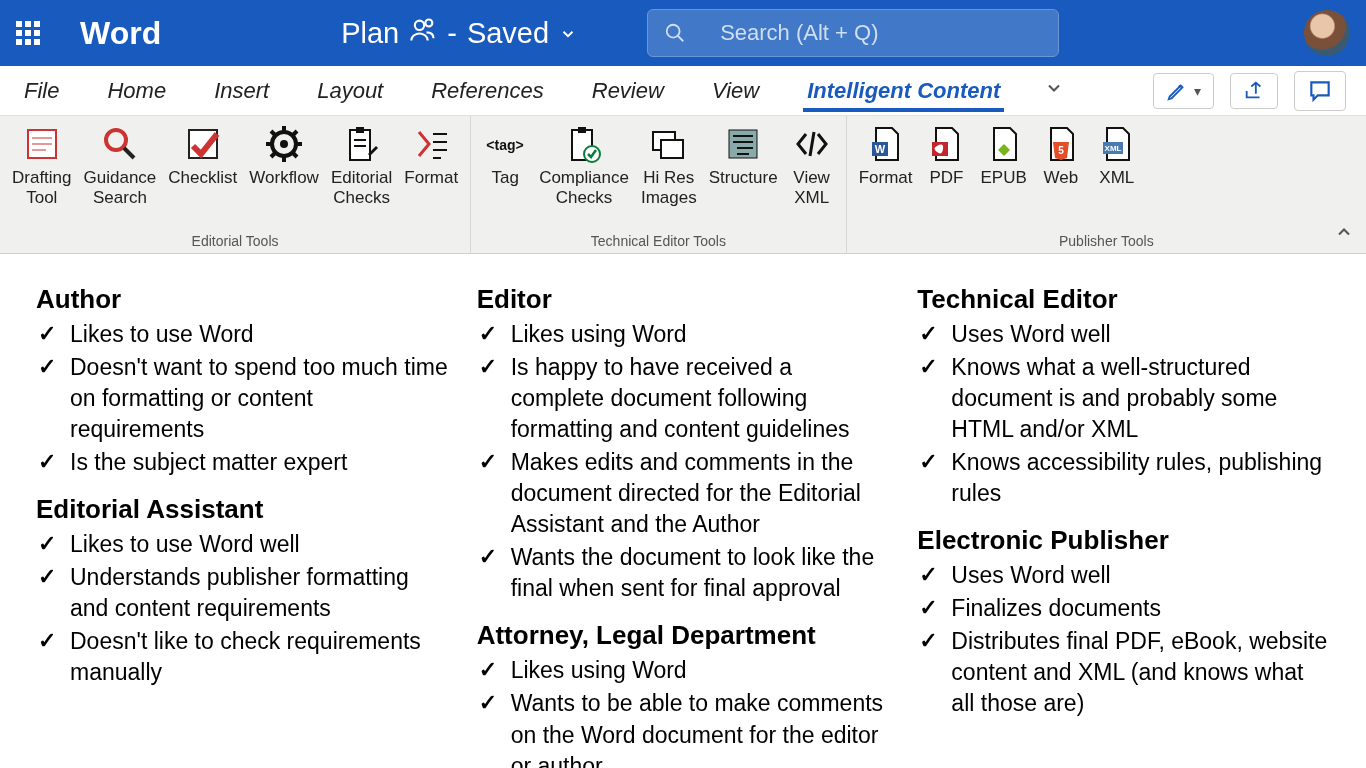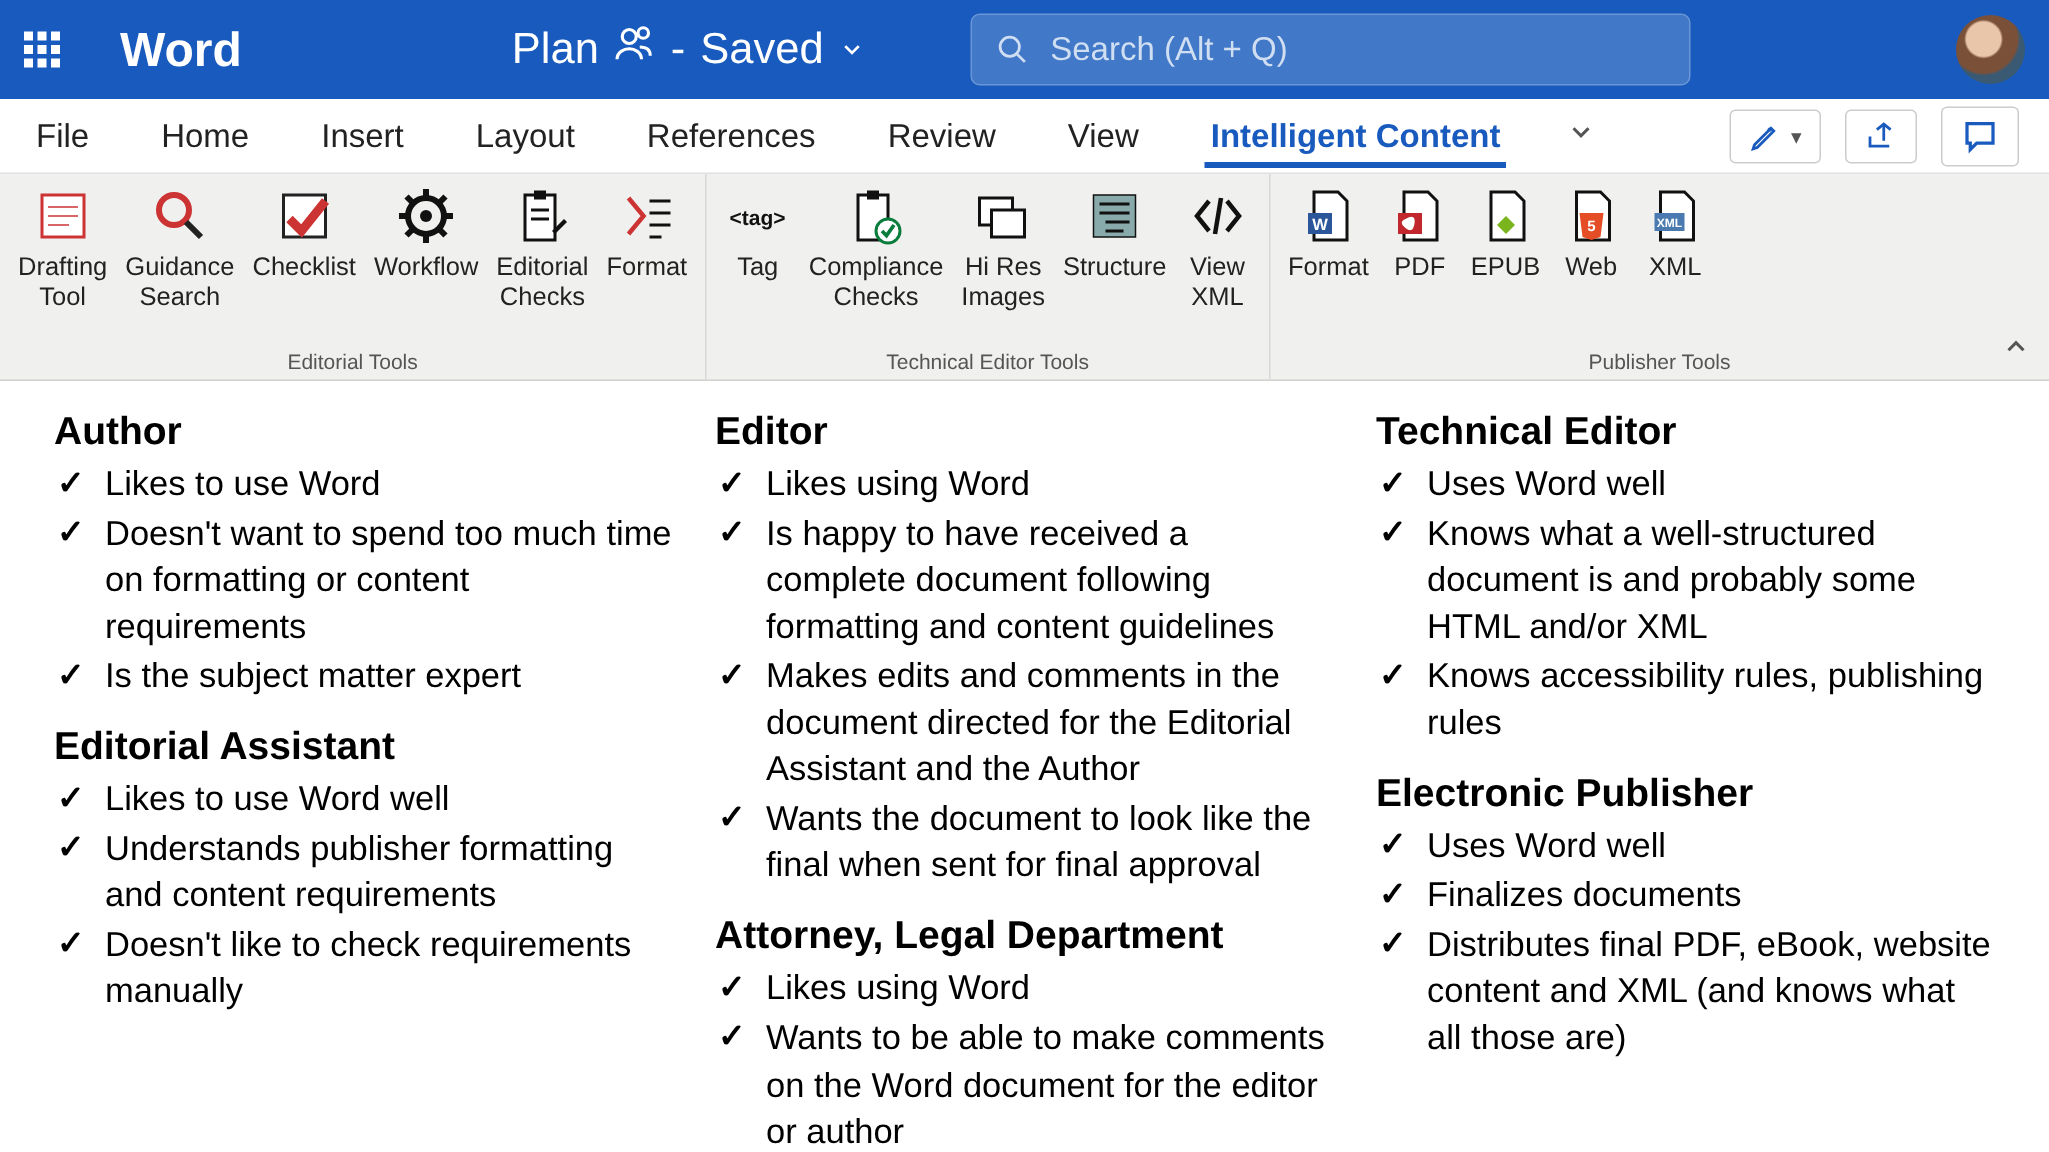--- a/index.html
+++ b/index.html
@@ -5,47 +5,47 @@
   * { box-sizing: border-box; margin: 0; padding: 0; font-family: "Segoe UI", Arial, sans-serif; }
   body { width: 1366px; height: 768px; background: #fff; overflow: hidden; }
   
   
   .titlebar { height: 66px; background: #185abd; display: flex; align-items: center; color: #fff; padding: 0 16px; justify-content: flex-end; }
   .waffle { width: 24px; height: 24px; display: grid; grid-template-columns: repeat(3, 6px); grid-template-rows: repeat(3, 6px); gap: 3px; margin-right: 40px; cursor: pointer;}
   .waffle span { background: #fff; }
   .app-name { font-size: 32px; font-weight: 600; margin-right: 180px; }
   .doc-status { display: flex; align-items: center; font-size: 29px; gap: 10px; }
   .doc-status .share-icon svg { width: 28px; height: 28px; }
-  .search-wrap { margin-left: 70px; background: #4178c8; border: 1px solid #6a96d6; border-radius: 6px; height: 48px; width: 480px; display: flex; align-items: center; padding: 0 16px; color: #d0def2; font-size: 22px; }
+  .search-wrap { margin-left: 70px; background: #4178c8; border: 1px solid #6a96d6; border-radius: 6px; height: 48px; width: 412px; display: flex; align-items: center; padding: 0 16px; color: #d0def2; font-size: 22px; gap: 20px; }
   .search-wrap svg { width: 22px; height: 22px; margin-right: 14px; }
   .avatar { margin-left: auto; width: 46px; height: 46px; border-radius: 50%; background: radial-gradient(circle at 40% 35%, #e9c6a9 0 28%, #7a5038 32% 55%, #3a5a73 60% 100%); }
   
   
   .tabstrip { height: 50px; background: #fff; display: flex; align-items: center; padding: 0 20px; gap: 40px; font-size: 22px; color: #222; border-bottom: 1px solid #e0e0e0; position: relative;}
-  .tabstrip .tab { padding: 8px 4px; cursor: pointer; }
+  .tabstrip .tab { padding: 8px 4px; cursor: pointer; font-style: italic; }
   .tabstrip .tab.active { color: #185abd; font-weight: 600; border-bottom: 4px solid #185abd; padding-bottom: 4px;}
   .tabstrip .right-tools { margin-left: auto; display: flex; gap: 16px; align-items: center;}
   .toolbtn { border: 1px solid #ccc; border-radius: 4px; padding: 6px 12px; display:flex; align-items:center; gap:6px; cursor:pointer; background:#fff;}
   .toolbtn svg { width: 22px; height:22px;}
   .commentbtn svg { width:26px; height:26px;}
   .chev-down-sm { font-size:14px; color:#555;}
   
   
   .ribbon { background: #f0f0ee; height: 138px; display: flex; position: relative; border-bottom: 1px solid #d0d0d0;}
   .ribbon-group { display: flex; flex-direction: column; border-right: 1px solid #d8d8d8; padding: 4px 8px 0 8px;}
   .ribbon-group.last { border-right: none; flex: 1;}
   .ribbon-row { display: flex; gap: 4px; flex: 1; align-items: flex-start; }
   .ribbon-item { display: flex; flex-direction: column; align-items: center; justify-content: flex-start; padding: 2px 4px; cursor: pointer; text-align: center; font-size: 17px; line-height: 1.2; color: #222; min-width: 48px;}
   .ribbon-item .ico { width: 44px; height: 44px; display:flex; align-items:center; justify-content:center; margin-bottom: 2px;}
   .ribbon-item .ico svg { width: 40px; height: 40px; }
   .ribbon-group-label { text-align: center; font-size: 14px; color: #555; padding: 2px 0 4px 0;}
   .collapse-caret { position:absolute; right:12px; bottom: 6px; font-size: 20px; color:#555; cursor:pointer;}
   
   
-  .docarea { padding: 18px 36px; display: flex; gap: 28px; height: calc(768px - 66px - 50px - 138px); overflow: hidden;}
+  .docarea { padding: 30px 36px; display: flex; gap: 28px; height: calc(768px - 66px - 50px - 138px); overflow: hidden;}
   .col { flex: 1; }
   .section-title { font-size: 26px; font-weight: 700; margin-bottom: 4px; }
   .checklist { list-style: none; margin-bottom: 16px; }
   .checklist li { font-size: 23px; line-height: 1.35; padding-left: 34px; position: relative; margin-bottom: 2px;}
   .checklist li::before { content: "✓"; position: absolute; left: 2px; top: 0; font-size: 22px; font-weight:700;}
 </style>
 </head>
 <body>
 
 <div class="titlebar">

